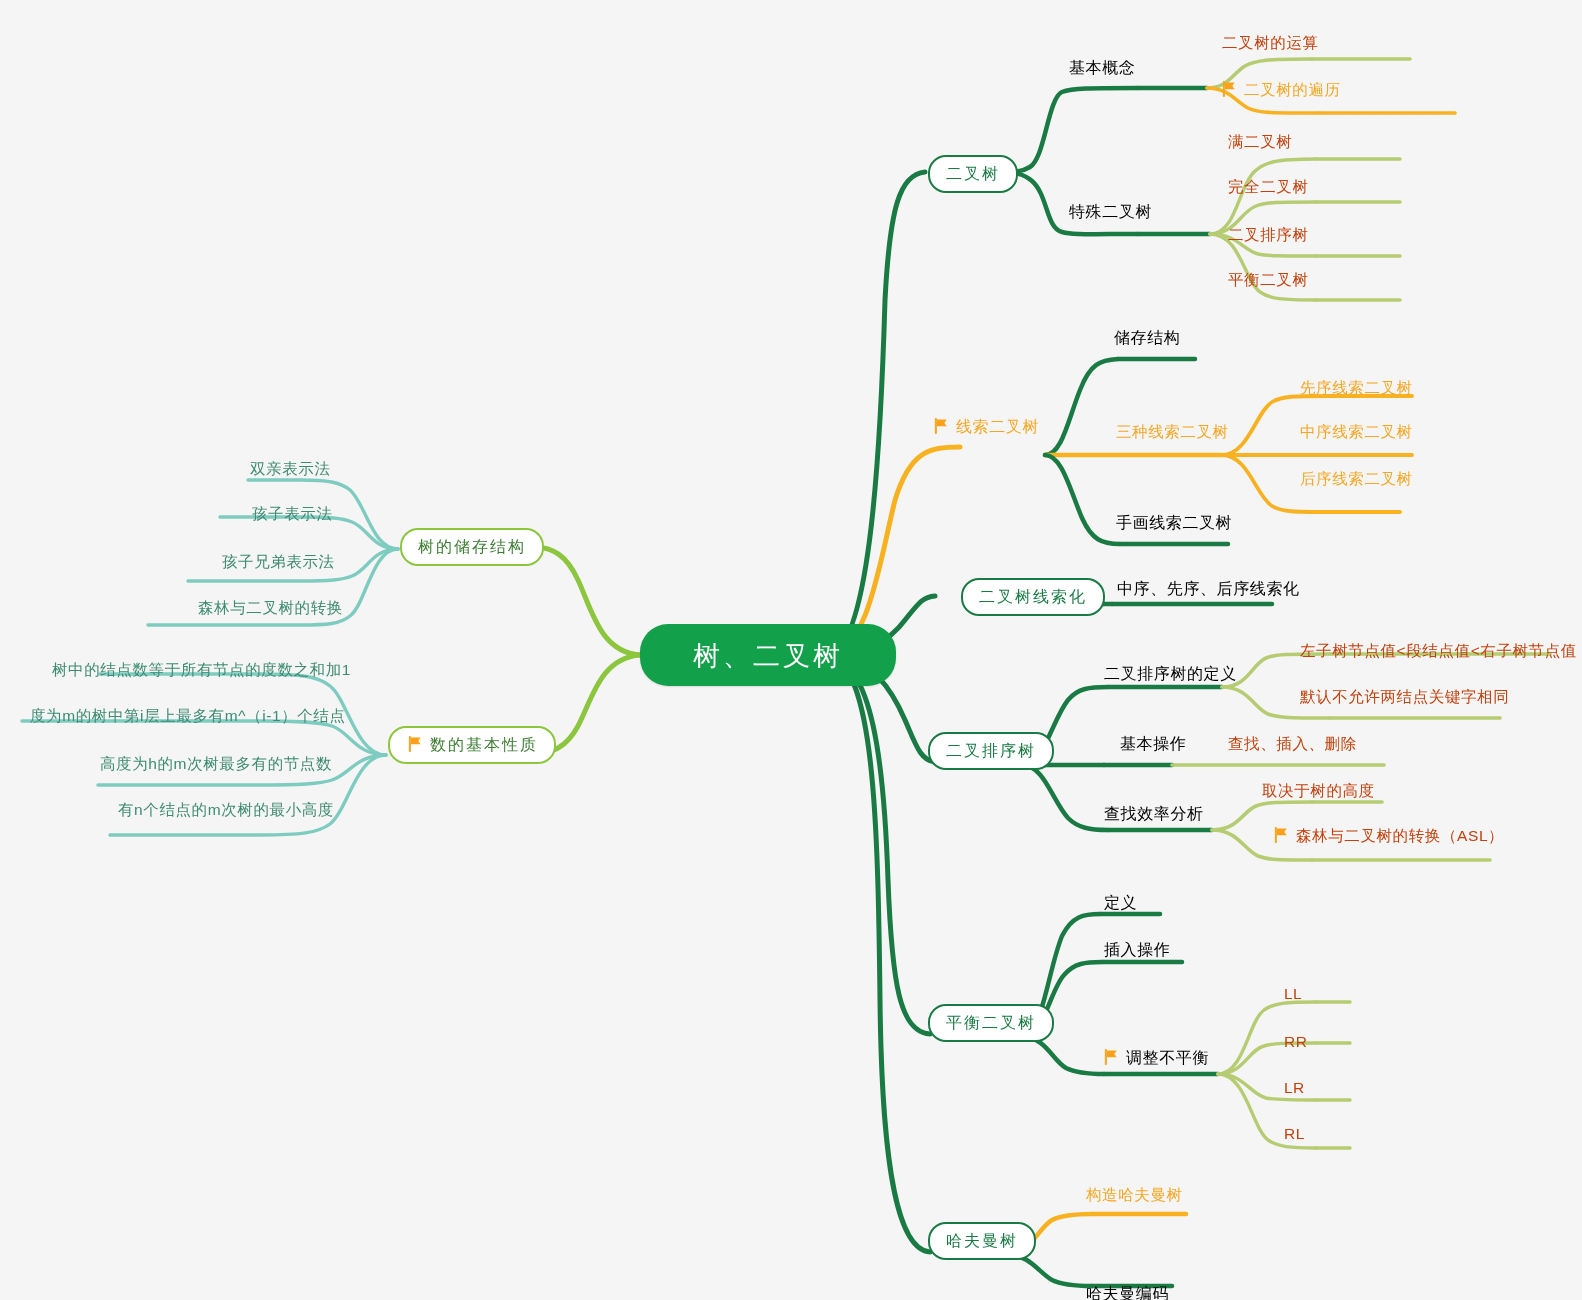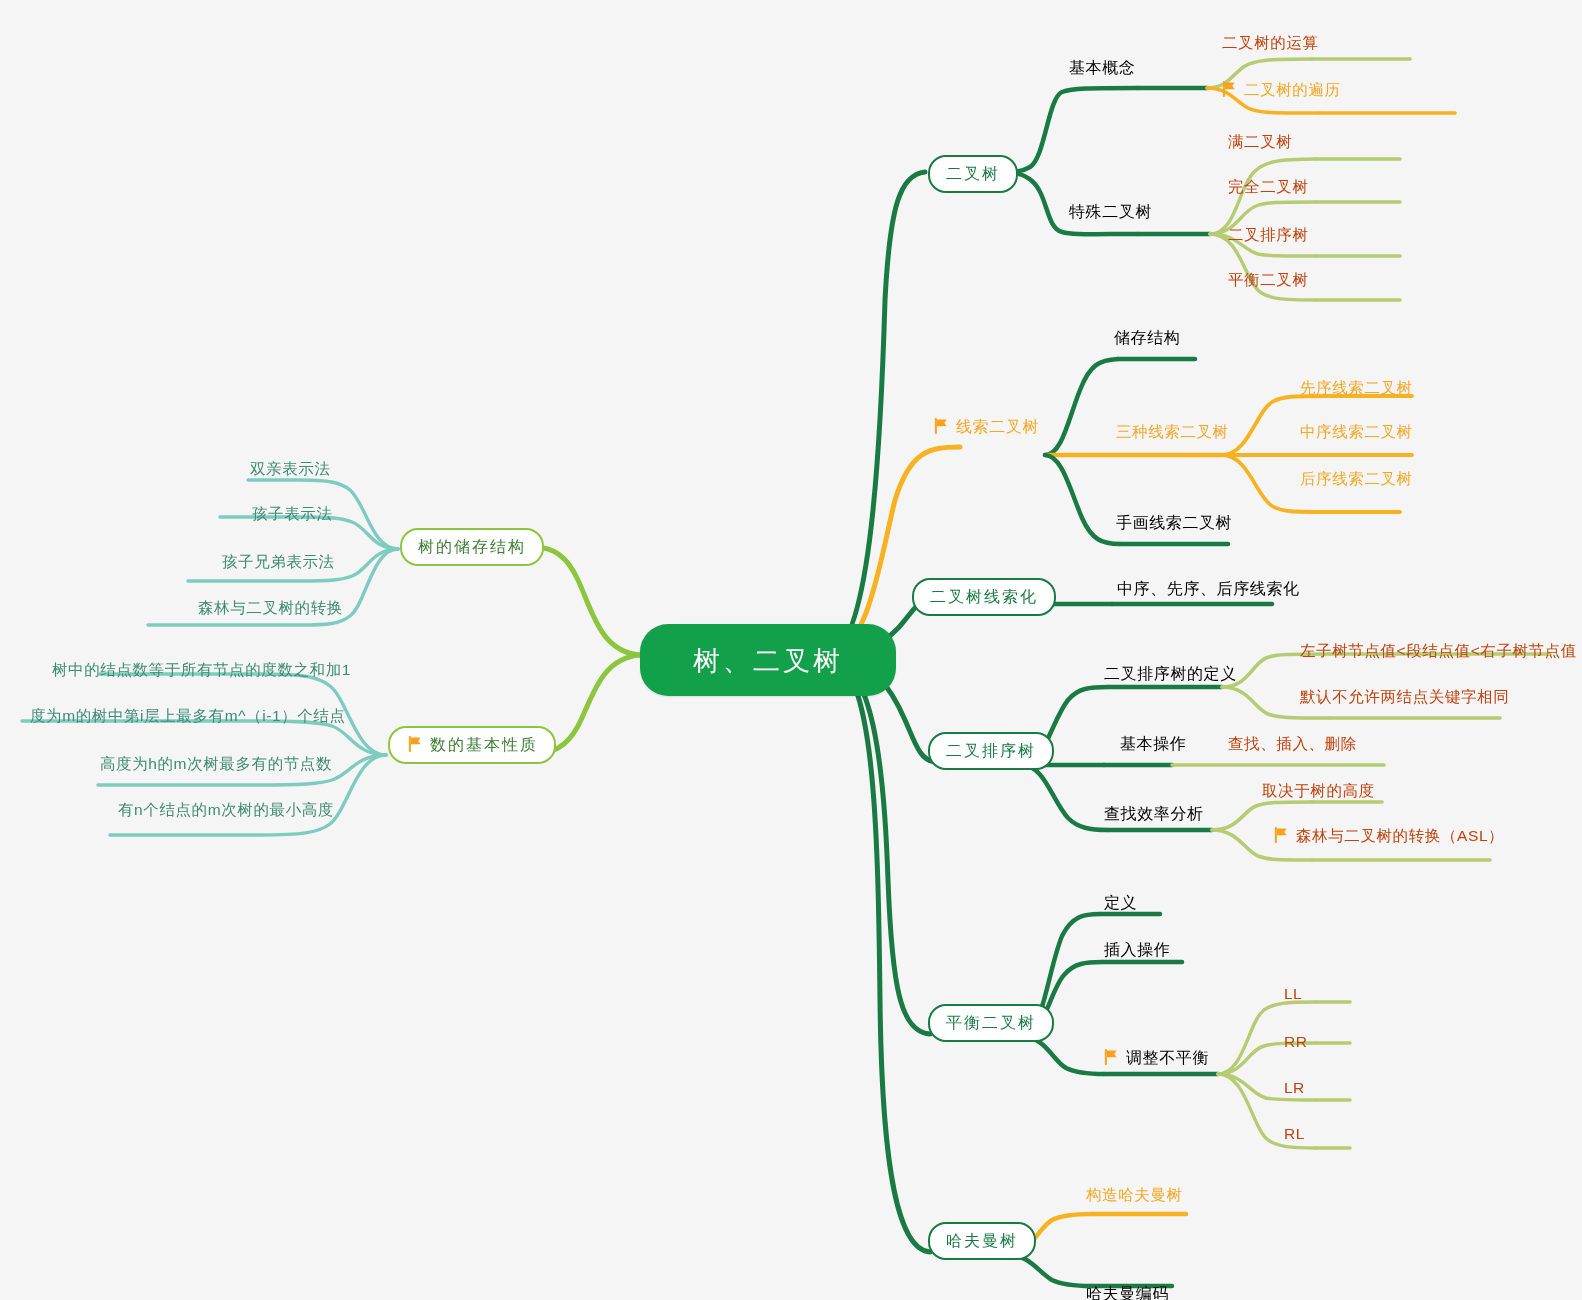--- a/index.html
+++ b/index.html
@@ -18,21 +18,21 @@
     display:flex;align-items:center;
     white-space:nowrap;
     line-height:1;
   }
   
   .central{
     background:#12a04a;
     color:#ffffff;
     border-radius:28px;
     padding:0 34px;
-    height:72px;
+    height:62px;
     font-size:27px;
     letter-spacing:3px;
     font-family:"DejaVu Serif","Liberation Serif",serif;
     box-shadow:0 1px 2px rgba(0,0,0,0.10);
     justify-content:center;
   }
   
   .boxed{
     background:#ffffff;
     border:2px solid #1a7a44;
@@ -240,21 +240,21 @@
   <div class="node lbl orange" style="left:1300px;top:424px;">
     <span>中序线索二叉树</span>
   </div>
   <div class="node lbl orange" style="left:1300px;top:471px;">
     <span>后序线索二叉树</span>
   </div>
   <div class="node lbl l2" style="left:1116px;top:515px;">
     <span>手画线索二叉树</span>
   </div>
 
-  <div class="node boxed" style="left:912px;top:578px;text-align:right;">
+  <div class="node boxed" style="left:961px;top:578px;text-align:right;">
     <span>二叉树线索化</span>
   </div>
   <div class="node lbl l2" style="left:1117px;top:581px;">
     <span>中序、先序、后序线索化</span>
   </div>
 
   <div class="node boxed" style="left:928px;top:732px;">
     <span>二叉排序树</span>
   </div>
   <div class="node lbl l2" style="left:1104px;top:666px;">

